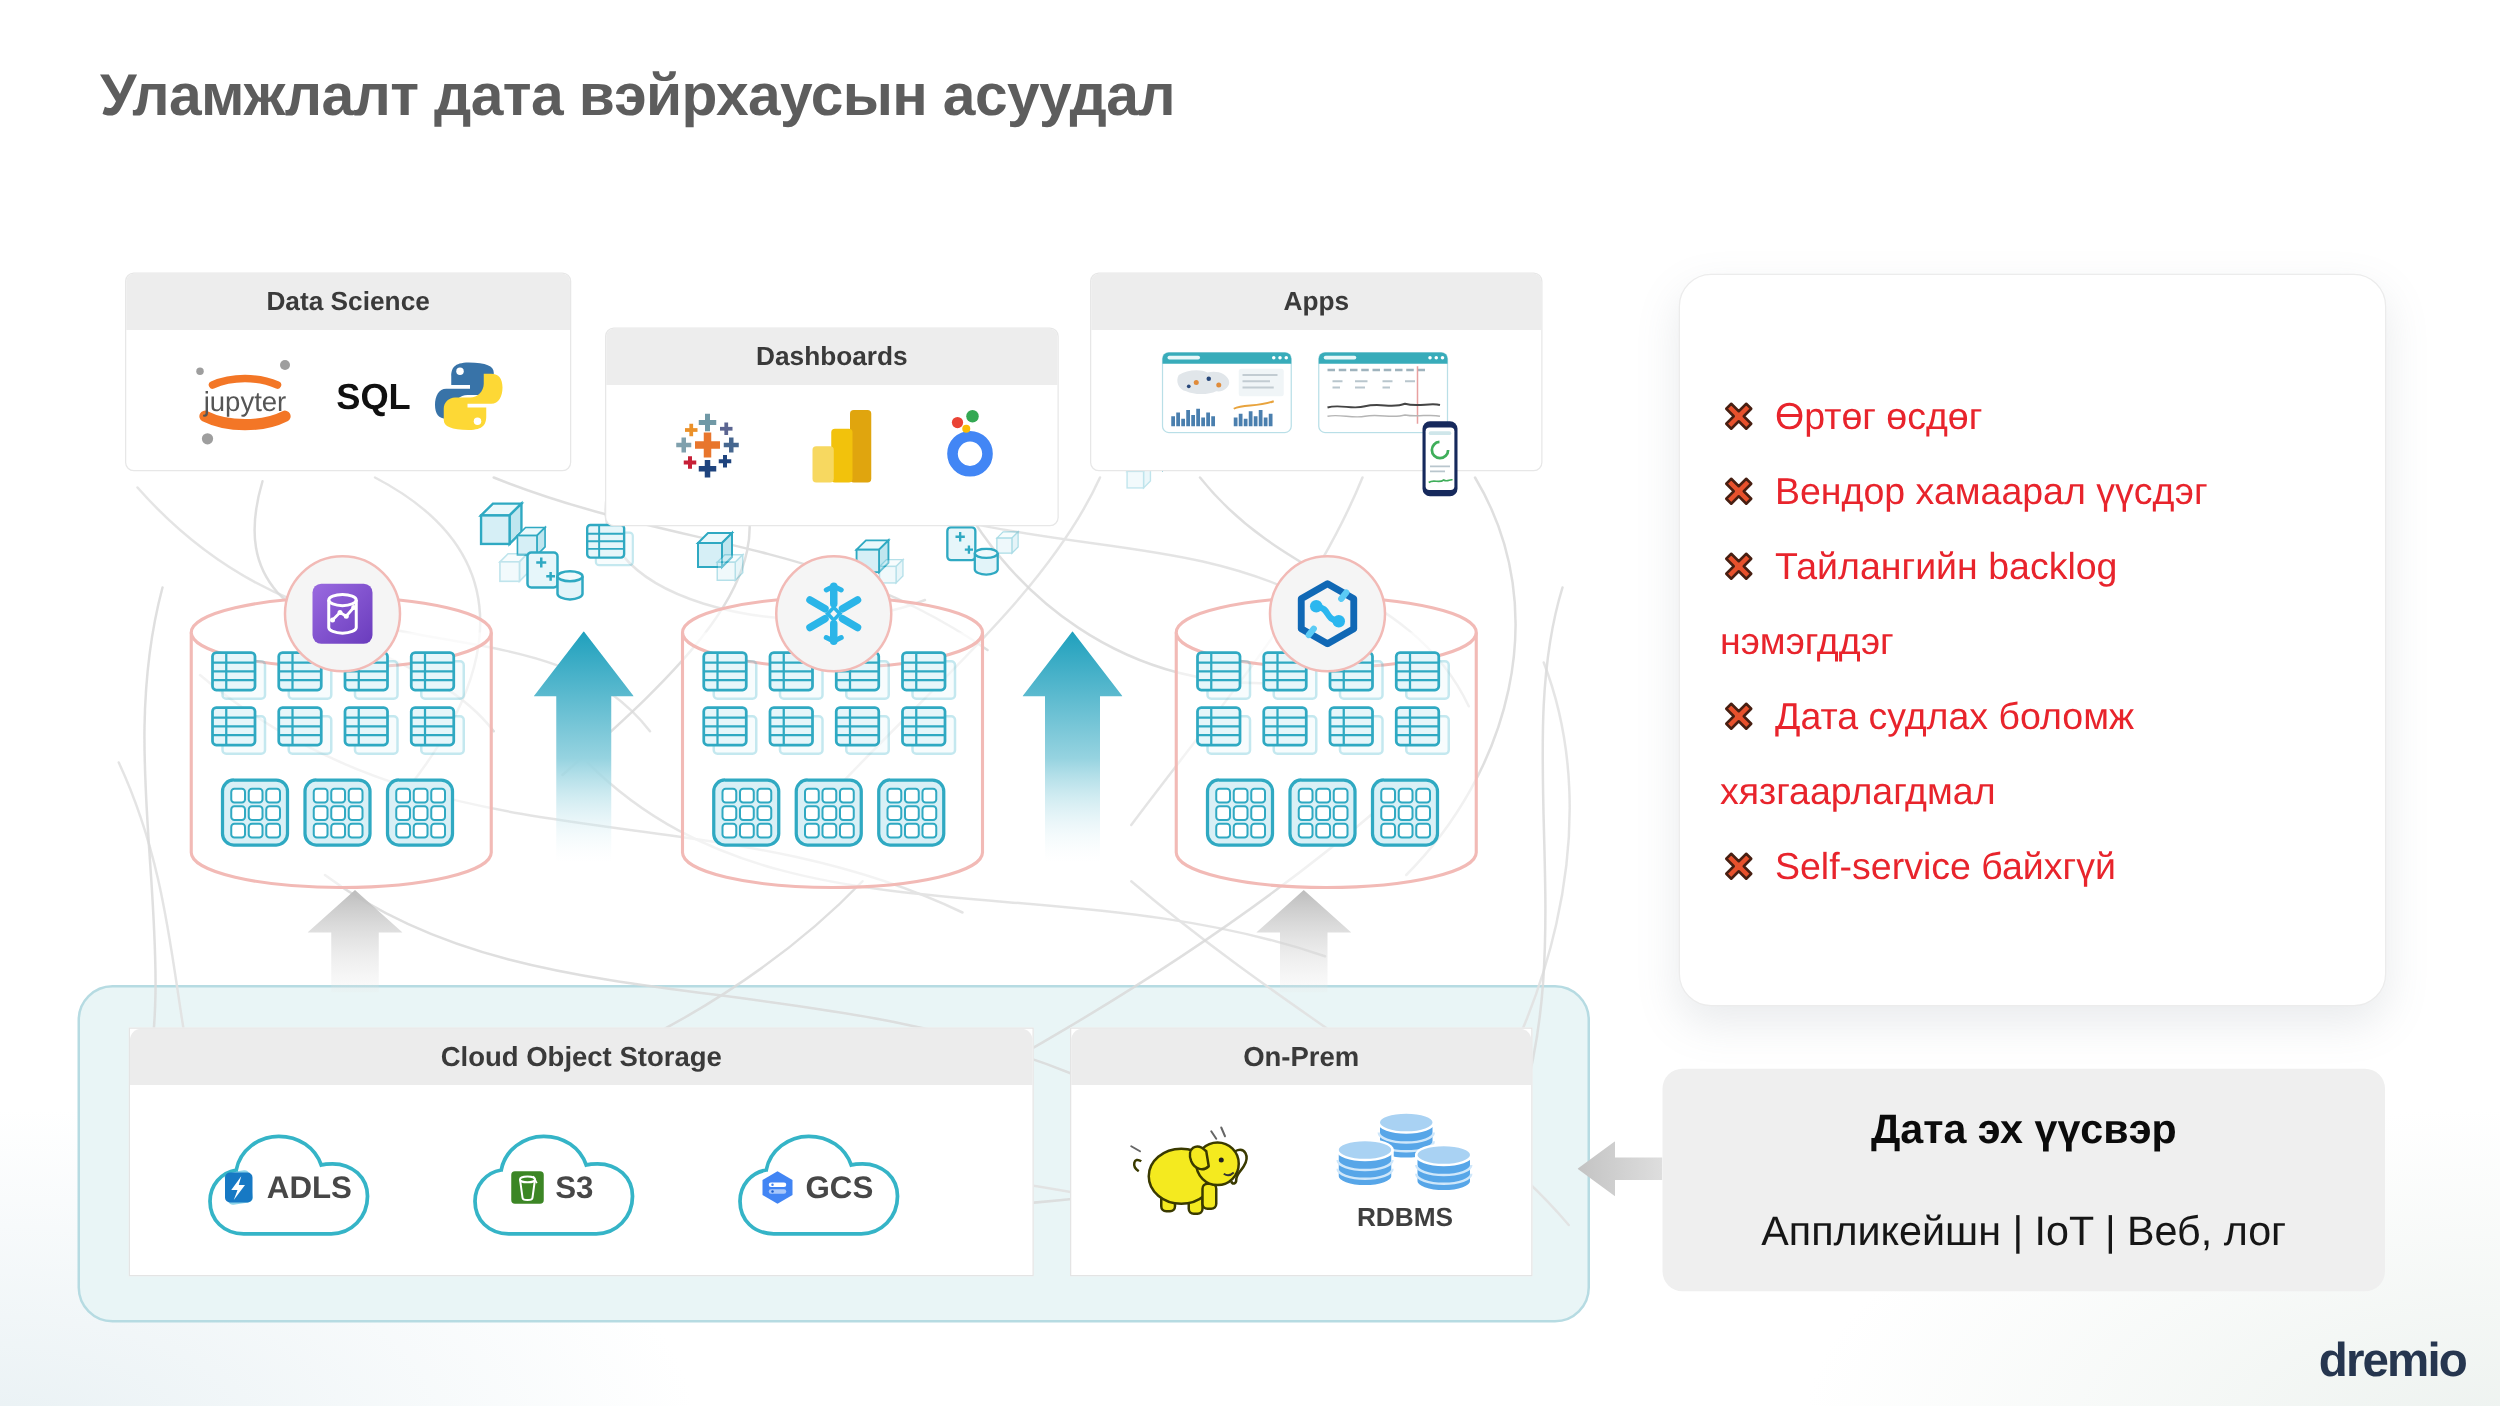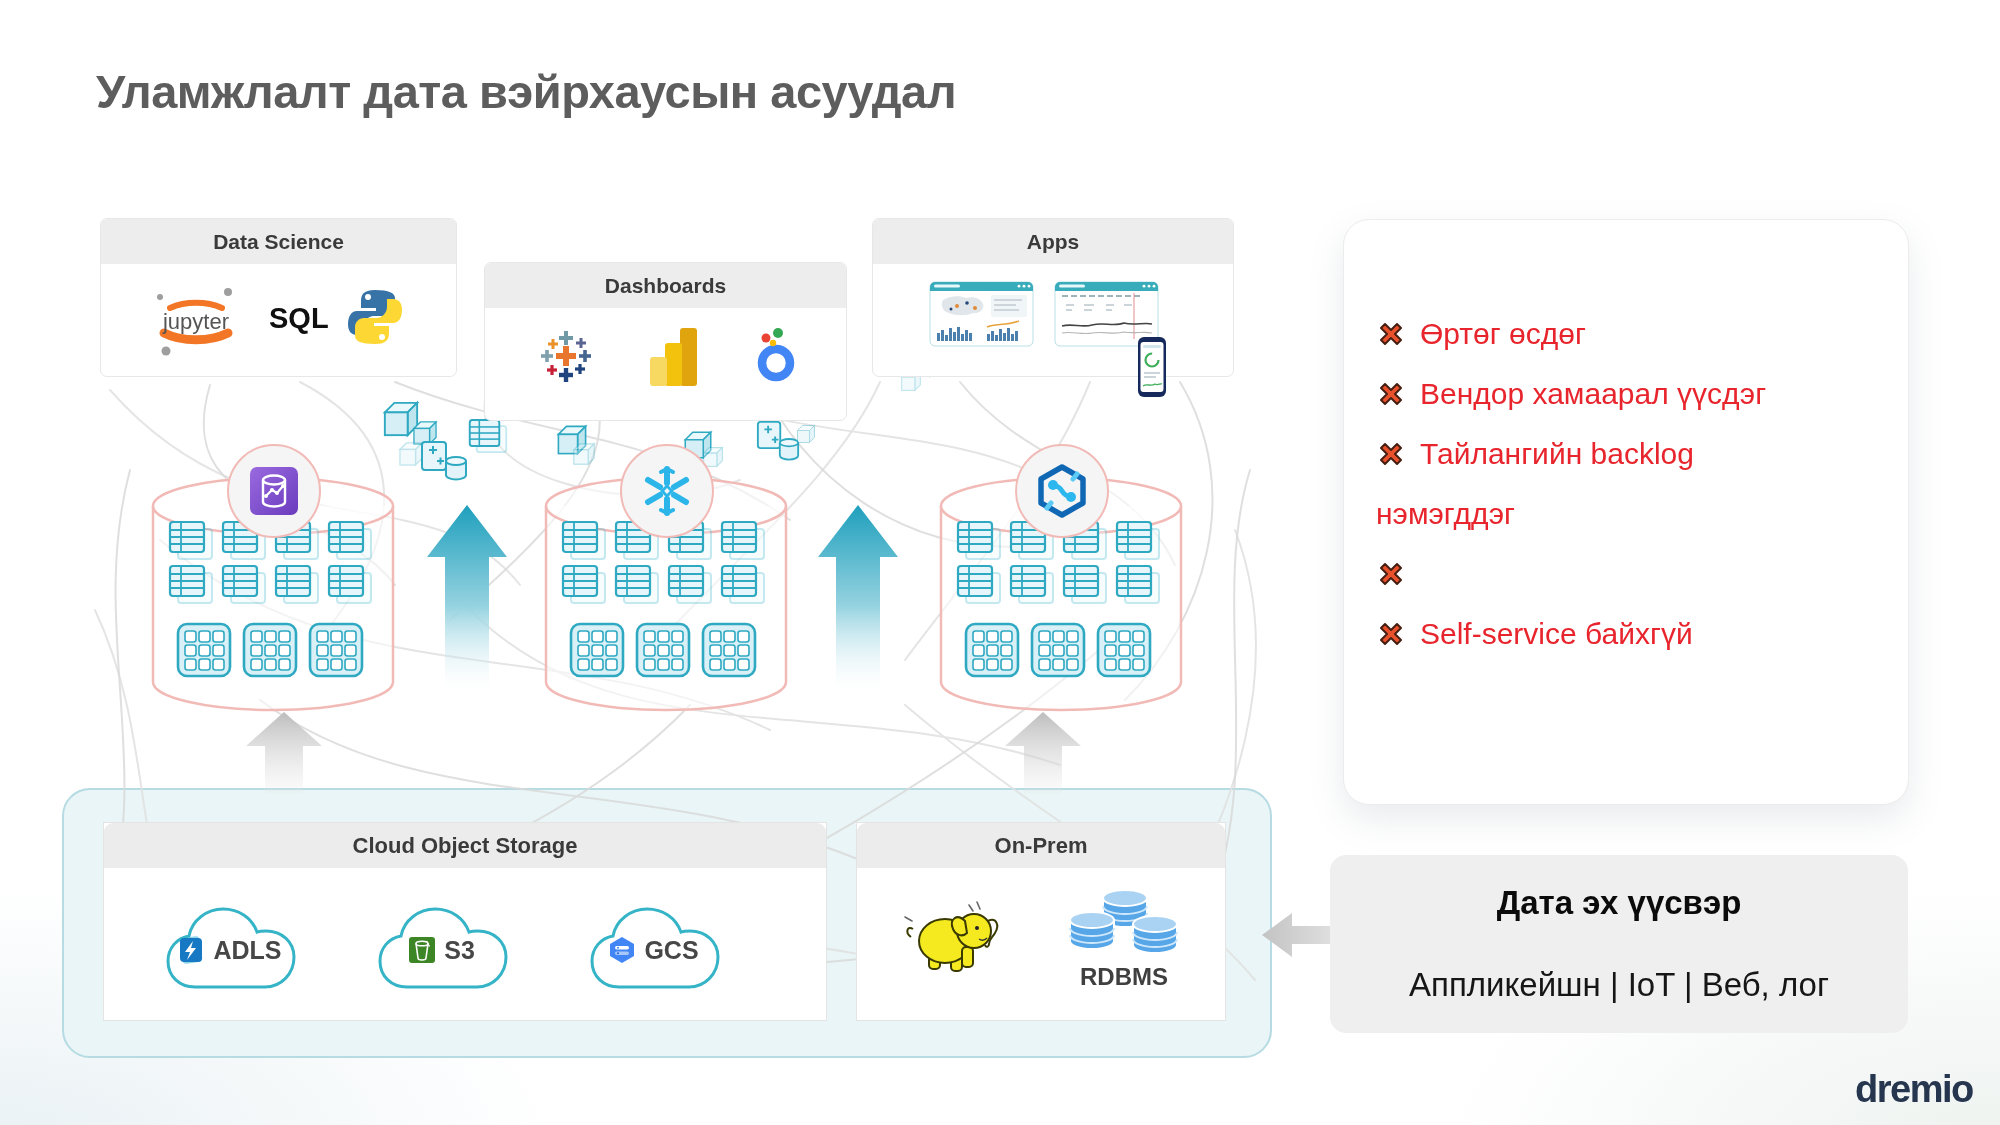--- a/index.html
+++ b/index.html
@@ -3,21 +3,21 @@
 <meta charset="utf-8">
 <style>
   html,body{margin:0;padding:0;background:#fff;}
   .stage{position:relative;width:2000px;height:1125px;overflow:hidden;
     font-family:"Liberation Sans","DejaVu Sans",sans-serif;
     background:
       radial-gradient(900px 420px at 0% 102%, #e9f1f4 0%, rgba(255,255,255,0) 62%),
       radial-gradient(900px 420px at 100% 102%, #edf2ef 0%, rgba(255,255,255,0) 62%),
       #ffffff;}
   .abs{position:absolute;}
-  .page-title{position:absolute;left:80px;top:48px;margin:16px;font-size:47px;font-weight:bold;
+  .page-title{position:absolute;left:80px;top:48px;margin:0;font-size:47px;font-weight:bold;
     color:#5d5d5d;letter-spacing:-0.5px;z-index:6;}
   .bg-curves{position:absolute;left:0;top:0;z-index:2;pointer-events:none;}
   
   .topbox{position:absolute;top:218px;height:157px;background:#fff;border:1px solid #e7e7e7;
     border-radius:7px;z-index:6;}
   .topbox .hdr{height:45px;background:#ededed;border-radius:6px 6px 0 0;display:flex;
     align-items:center;justify-content:center;font-weight:bold;font-size:21px;color:#3a3a3a;}
   .topbox .bod{position:relative;height:111px;}
   .sql-label{position:absolute;font-size:29px;font-weight:bold;color:#101010;}
   
@@ -29,21 +29,21 @@
   
   .mint{position:absolute;left:62px;top:788px;width:1206px;height:266px;background:#e9f5f6;
     border:2px solid #b6dbe2;border-radius:28px;z-index:1;}
   .store-card{position:absolute;background:#fff;border:1px solid #e4e4e4;border-radius:0;z-index:3;}
   .store-card .hdr{height:45px;background:#ececec;border-radius:9px 9px 0 0;display:flex;
     align-items:center;justify-content:center;font-weight:bold;font-size:22px;color:#3a3a3a;}
   .cloud{position:absolute;width:150px;height:92px;}
   .cloud-inner{position:absolute;left:0;right:16px;top:36px;display:flex;align-items:center;
     justify-content:center;gap:7px;}
   .cloud-label{font-size:25px;font-weight:bold;color:#474747;}
-  .rdbms-label{position:absolute;font-size:24px;font-weight:bold;color:#3f3f3f;text-align:center;}
+  .rdbms-label{position:absolute;font-size:21px;font-weight:bold;color:#3f3f3f;text-align:center;}
   
   .problems-card{position:absolute;left:1343px;top:219px;width:566px;height:586px;background:#fff;
     border:1px solid #ececec;border-radius:26px;box-shadow:0 14px 34px rgba(120,130,140,0.16);
     z-index:6;box-sizing:border-box;padding:84px 30px 0 32px;}
   .problem-item{font-size:30px;line-height:60px;color:#e8242c;}
   .problem-item .ptext{white-space:pre-line;}
   .xmark{width:30px;height:30px;margin-right:14px;vertical-align:-5px;}
   .datasource-card{position:absolute;left:1330px;top:855px;width:578px;height:178px;background:#efefef;
     border-radius:16px;display:flex;flex-direction:column;align-items:center;justify-content:center;
     gap:8px;z-index:6;}
@@ -528,21 +528,22 @@
         </svg><span class="ptext">Өртөг өсдөг</span></div>
   <div class="problem-item"><svg class="xmark" viewBox="0 0 30 30">
           <path d="M5,9 L9,5 L15,11 L21,5 L25,9 L19,15 L25,21 L21,25 L15,19 L9,25 L5,21 L11,15 Z" fill="#e8512c" stroke="#471f12" stroke-width="2" stroke-linejoin="round"></path>
         </svg><span class="ptext">Вендор хамаарал үүсдэг</span></div>
   <div class="problem-item"><svg class="xmark" viewBox="0 0 30 30">
           <path d="M5,9 L9,5 L15,11 L21,5 L25,9 L19,15 L25,21 L21,25 L15,19 L9,25 L5,21 L11,15 Z" fill="#e8512c" stroke="#471f12" stroke-width="2" stroke-linejoin="round"></path>
         </svg><span class="ptext">Тайлангийн backlog
 нэмэгддэг</span></div>
   <div class="problem-item"><svg class="xmark" viewBox="0 0 30 30">
           <path d="M5,9 L9,5 L15,11 L21,5 L25,9 L19,15 L25,21 L21,25 L15,19 L9,25 L5,21 L11,15 Z" fill="#e8512c" stroke="#471f12" stroke-width="2" stroke-linejoin="round"></path>
-        </svg></div>
+        </svg><span class="ptext">Дата судлах боломж
+хязгаарлагдмал</span></div>
   <div class="problem-item"><svg class="xmark" viewBox="0 0 30 30">
           <path d="M5,9 L9,5 L15,11 L21,5 L25,9 L19,15 L25,21 L21,25 L15,19 L9,25 L5,21 L11,15 Z" fill="#e8512c" stroke="#471f12" stroke-width="2" stroke-linejoin="round"></path>
         </svg><span class="ptext">Self-service байхгүй</span></div>
 </div>
 
 <svg class="arr" style="left:1262px;top:913px;z-index:6;" width="68" height="44" viewBox="0 0 68 44">
   <polygon points="0,22 30,0 30,13 68,13 68,31 30,31 30,44" fill="url(#gh)"></polygon>
 </svg>
 <div class="datasource-card">
   <div class="ds-title">Дата эх үүсвэр</div>

